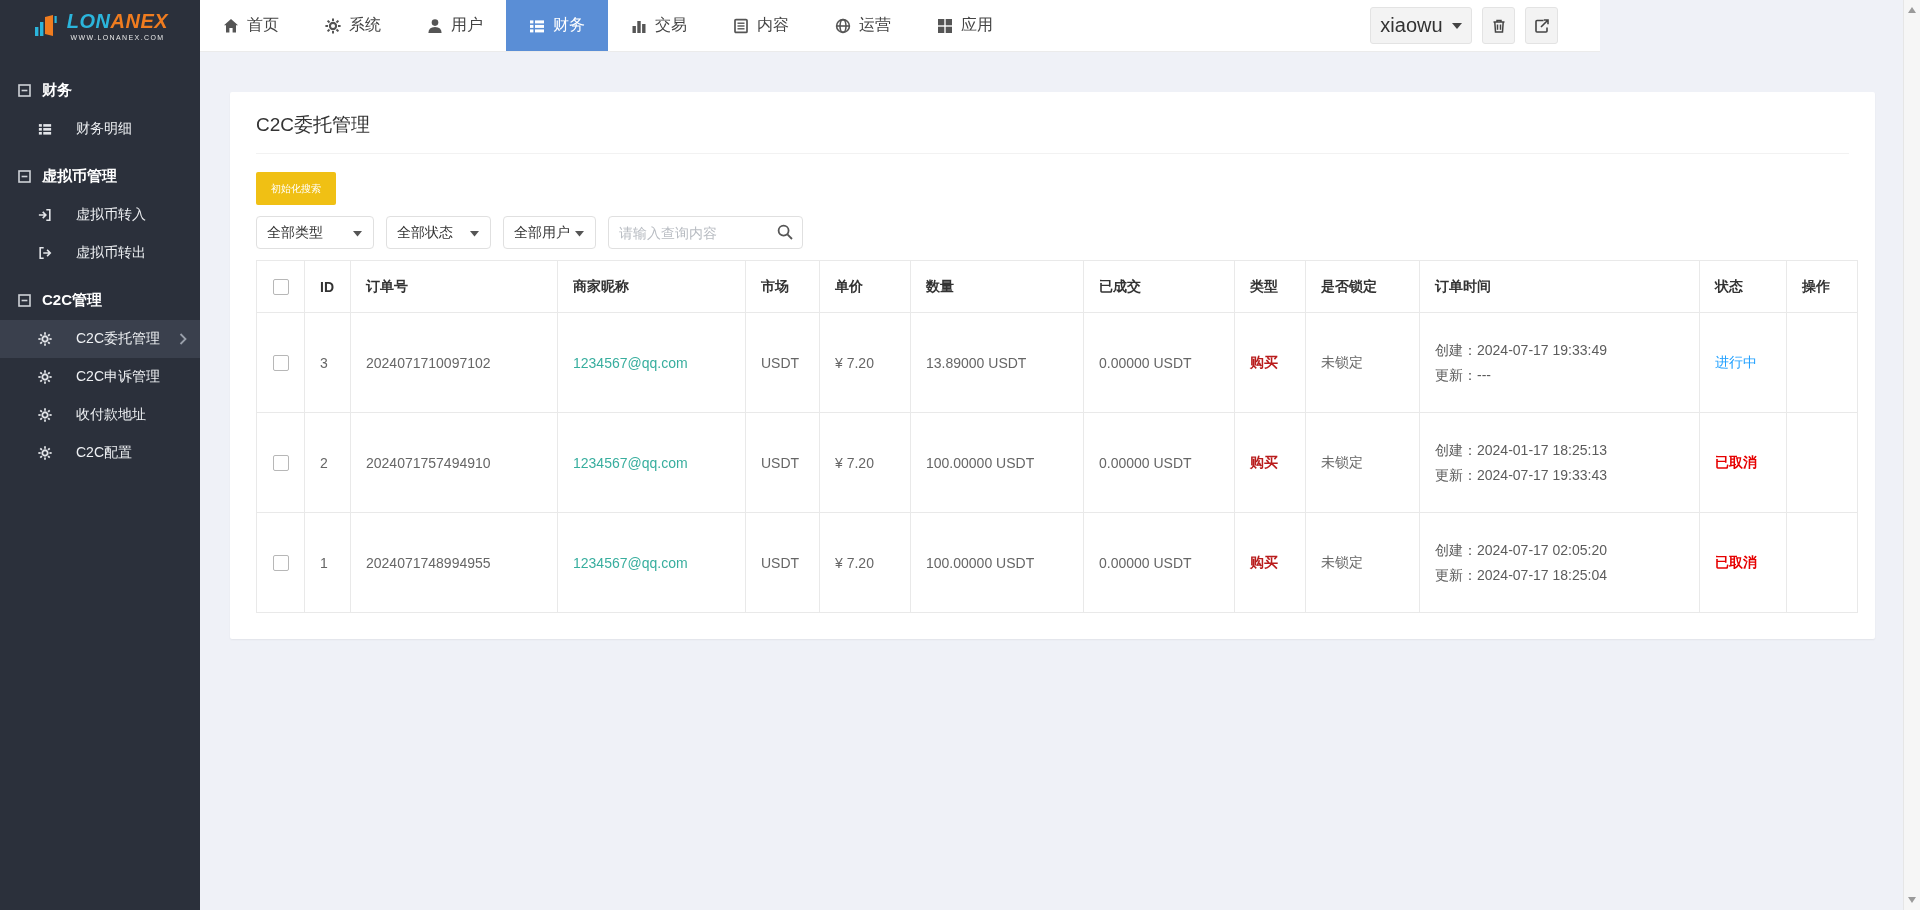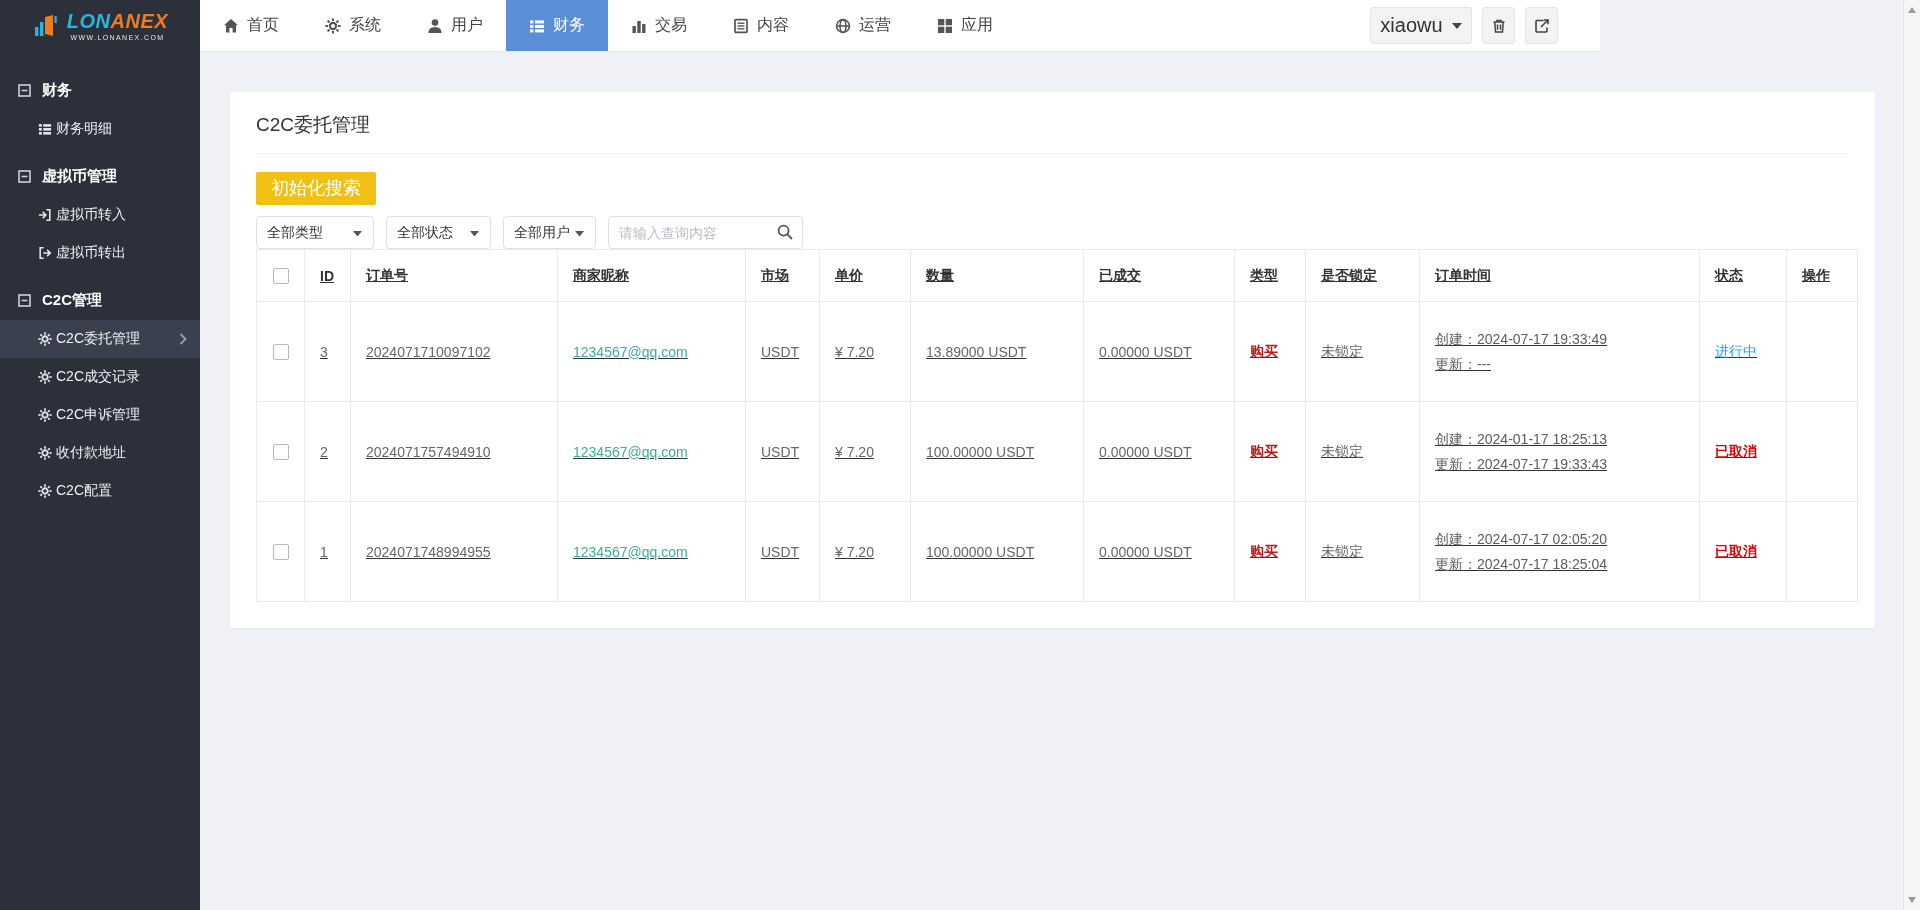--- a/index.html
+++ b/index.html
@@ -29,49 +29,49 @@
     border-top:6px solid #444; display:inline-block; }
   .icon-btn { width:33px; color:#444; }
 
   
   .sidebar { position:absolute; top:52px; left:0; width:200px; bottom:0; background:#2B303B;
     padding-top:18px; }
   .side-section { margin-bottom:8px; }
   .side-sec-head { display:flex; align-items:center; gap:11px; height:40px; padding-left:18px;
     color:#fff; font-size:15px; font-weight:bold; cursor:pointer; }
   .side-sec-head svg { color:#cfd2d8; }
-  .side-item { display:flex; align-items:center; gap:4px; height:38px; padding-left:38px;
+  .side-item { display:flex; align-items:center; gap:24px; height:38px; padding-left:38px;
     color:#eef0f3; font-size:14px; cursor:pointer; position:relative; }
   .side-item svg { color:#e3e5e9; }
   .side-item.active { background:#3A404D; }
   .side-item .chev { position:absolute; right:13px; color:#9aa0ab; }
 
   
   .main { position:absolute; left:200px; top:52px; right:17px; bottom:0; background:#EFF1F7; }
   .card { margin:40px 28px 0 30px; background:#fff; border-radius:2px;
     box-shadow:0 1px 2px rgba(0,0,0,.06); padding:0 26px 26px 26px; }
   .page-title { font-size:19px; color:#333; padding:20px 0 15px 0; border-bottom:1px solid #f2f2f2; }
   .btn-row { margin-top:18px; }
-  .btn-yellow { display:inline-block; background:#F0C014; color:#fff; font-size:18px;
+  .btn-yellow { display:inline-block; background:#F0C014; color:#fff; font-size:10px;
     padding:8px 15px; border:none; border-radius:2px; cursor:pointer; line-height:17px; }
   .filter-row { margin-top:11px; display:flex; gap:12px; align-items:center; }
   .select { height:33px; border:1px solid #e0e0e0; border-radius:4px; background:#fff;
     display:flex; align-items:center; justify-content:space-between; padding:0 10px;
     font-size:14px; color:#333; cursor:pointer; }
   .select svg { color:#555; }
   .sel-type { width:118px; } .sel-status { width:105px; } .sel-user { width:93px; }
   .search-wrap { position:relative; width:195px; }
   .search-wrap input { width:100%; height:33px; border:1px solid #e0e0e0; border-radius:4px;
     padding:0 34px 0 10px; font-size:14px; color:#333; outline:none;
     font-family:"Liberation Sans","DejaVu Sans",sans-serif; }
   .search-wrap input::placeholder { color:#b8bcc2; }
   .search-icon { position:absolute; right:10px; top:8px; color:#555; cursor:pointer; }
 
   
-  table { width:100%; border-collapse:collapse; table-layout:fixed;text-decoration:underline; }
+  table { width:100%; margin-top:11px; border-collapse:collapse; table-layout:fixed; }
   th,td { border:1px solid #e9e9e9; padding:0 0 0 15px; text-align:left; overflow:hidden; }
   th { height:52px; font-size:14px; color:#333; font-weight:bold; background:#fff; }
   td { height:100px; font-size:14px; color:#666; background:#fff; }
   .c-check { text-align:center; padding:0; }
   .checkbox { display:inline-block; width:16px; height:16px; border:1px solid #b7b7b7;
     border-radius:2px; background:#fff; vertical-align:middle; cursor:pointer; }
   td.merchant span { color:#38AE9E; cursor:pointer; }
   td.type-buy { color:#b91c1c; font-weight:bold; }
   td.time div { line-height:18px; margin:7px 0; color:#5c5c5c; }
   td.status.ongoing { color:#1E9FFF; }
@@ -306,26 +306,20 @@
       <span>C2C管理</span>
     </div>
     <div class="side-item active">
       <svg width="14" height="14" viewBox="0 0 16 16">
           <use href="#i-gear"></use>
         </svg>
       <span>C2C委托管理</span>
       <svg class="chev" width="8" height="12" viewBox="0 0 8 12">
           <use href="#i-chevr"></use>
         </svg>
-    </div>
-    <div class="side-item">
-      <svg width="14" height="14" viewBox="0 0 16 16">
-          <use href="#i-gear"></use>
-        </svg>
-      <span>C2C成交记录</span>
     </div>
     <div class="side-item">
       <svg width="14" height="14" viewBox="0 0 16 16">
           <use href="#i-gear"></use>
         </svg>
       <span>C2C申诉管理</span>
     </div>
     <div class="side-item">
       <svg width="14" height="14" viewBox="0 0 16 16">
           <use href="#i-gear"></use>

